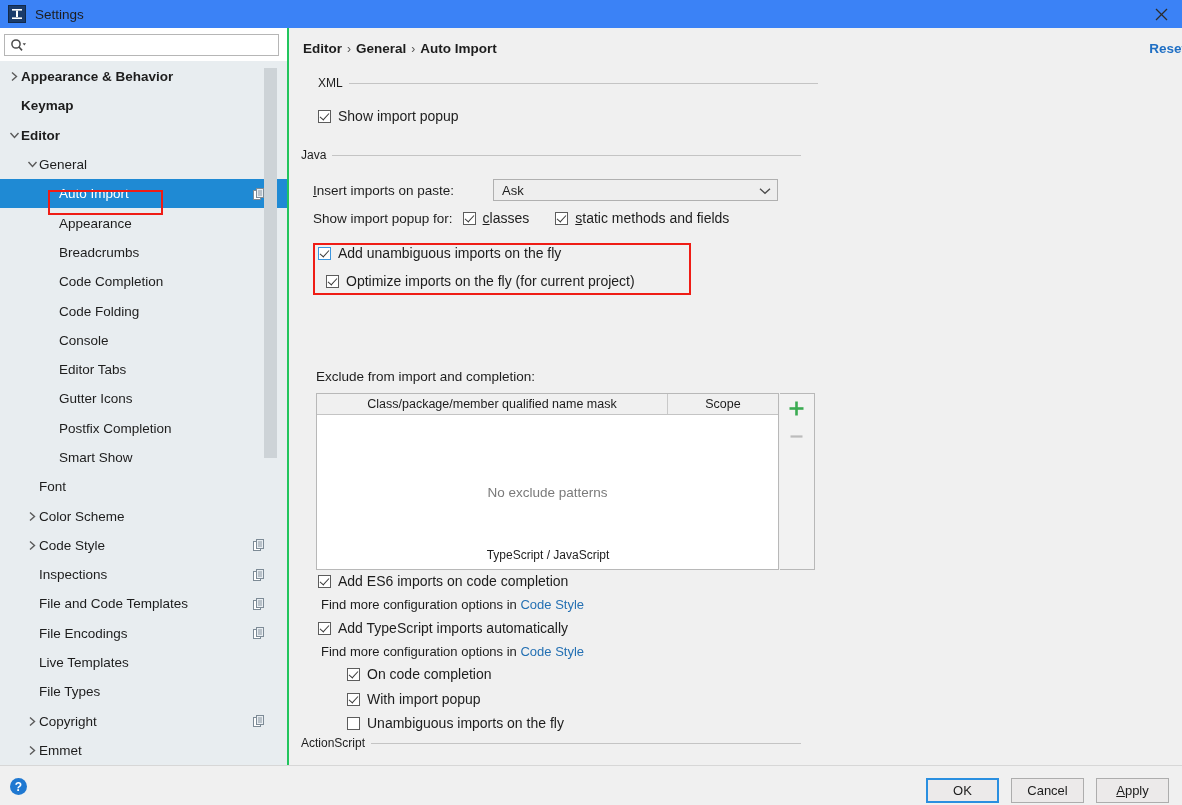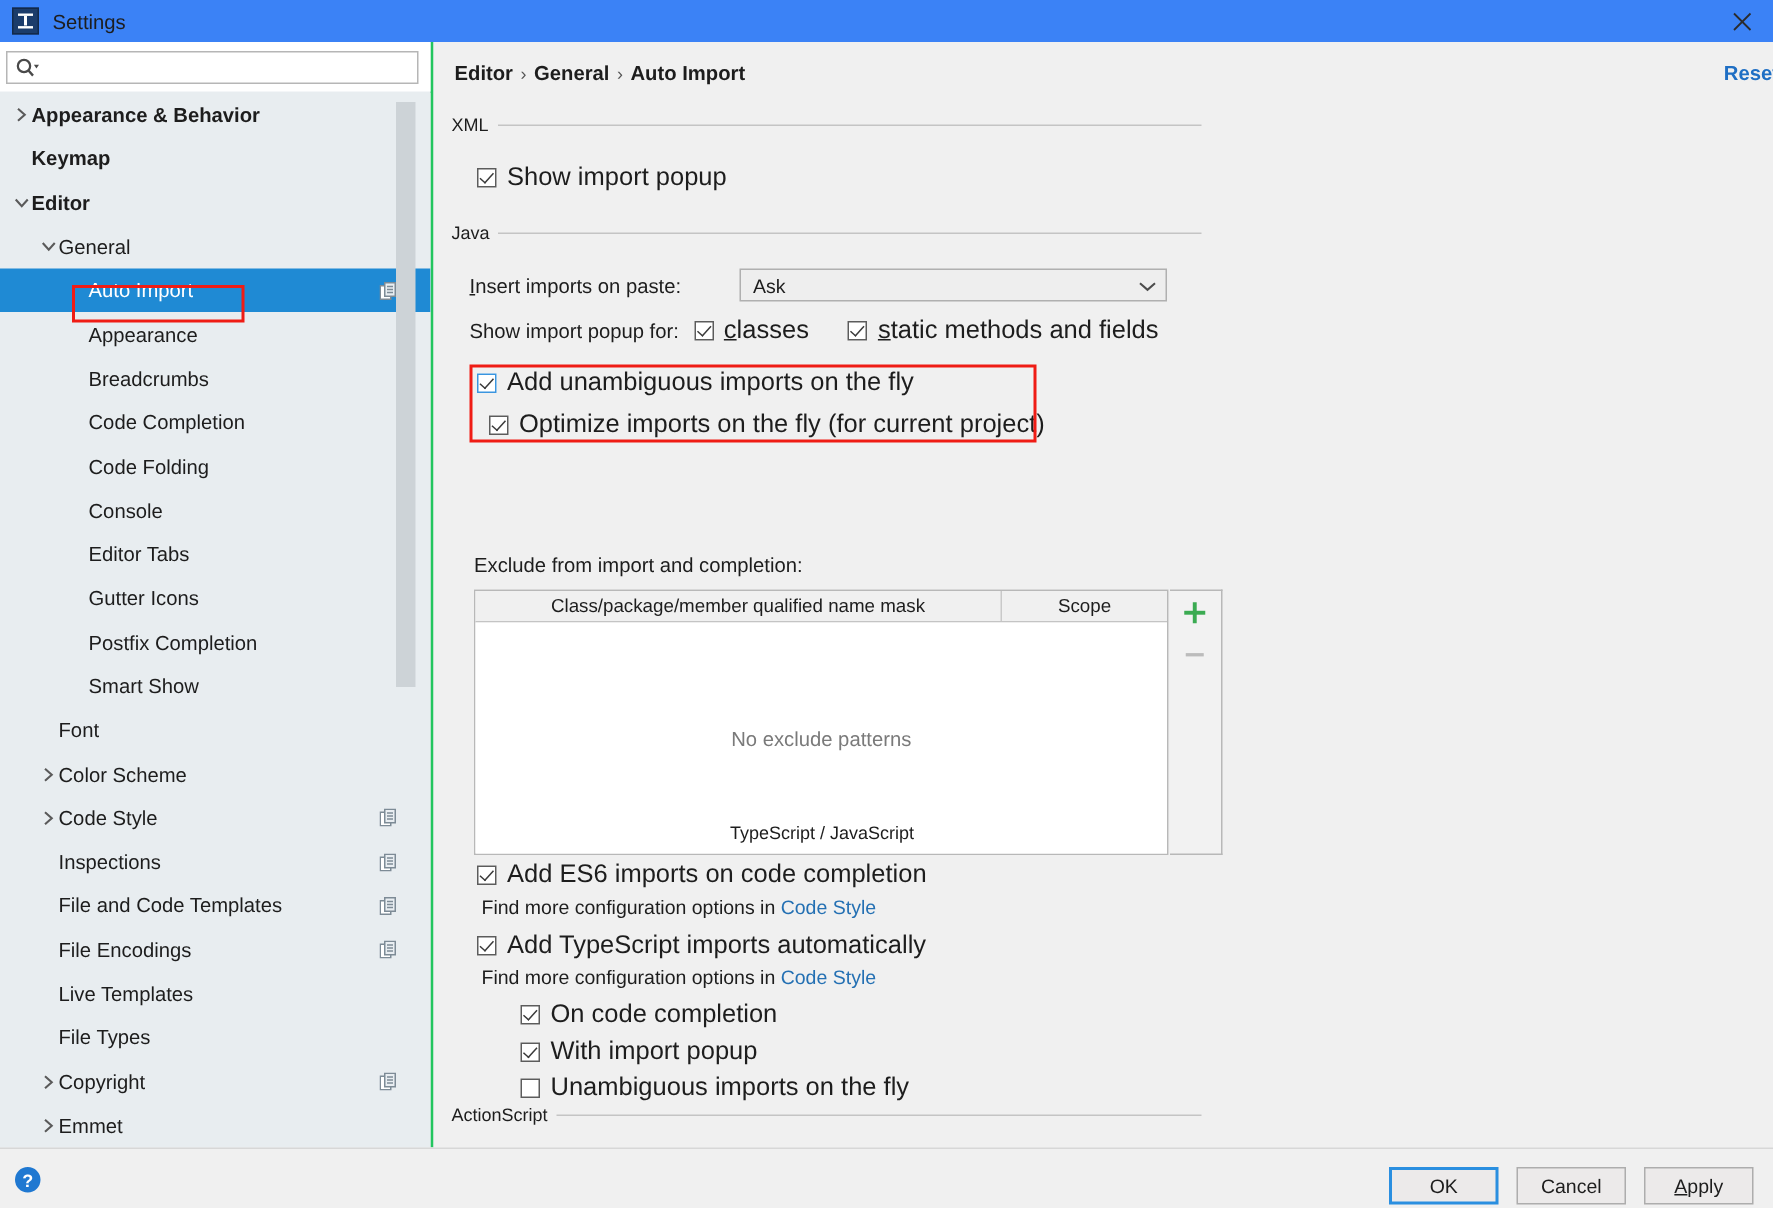--- a/index.html
+++ b/index.html
@@ -229,21 +229,21 @@
   .cbox.checked::after {
     content: "";
     position: absolute;
     left: 3px; top: 0px;
     width: 4px; height: 8px;
     border: solid #3a3a3a;
     border-width: 0 1.6px 1.6px 0;
     transform: rotate(42deg);
   }
   .cb-label {
-    font-size: 17px;
+    font-size: 14px;
     color: #1d1d1d;
     cursor: default;
   }
   .uline { text-decoration: underline; }
 
   .link {
     color: #2470b3;
     cursor: pointer;
   }
 
@@ -579,21 +579,21 @@
     </div>
   </div>
 
   <div id="right-panel">
 
     <div id="breadcrumb"><span>Editor</span><span class="sep">›</span><span>General</span><span class="sep">›</span><span>Auto Import</span></div>
     <div id="reset-link">Reset</div>
 
     <div id="content">
 
-      <div class="group" style="position:absolute; left:0; top:12px; width:500px;">
+      <div class="group" style="position:absolute; left:17px; top:12px; width:500px;">
         <span class="group-title">XML</span>
         <span class="group-rule"></span>
       </div>
 
       <div class="cb-row" style="position:absolute; left:29px; top:44px;">
         <span class="cbox checked"></span>
         <span class="cb-label">Show import popup</span>
       </div>
 
       <div class="group" style="position:absolute; left:0; top:84px; width:500px;">

